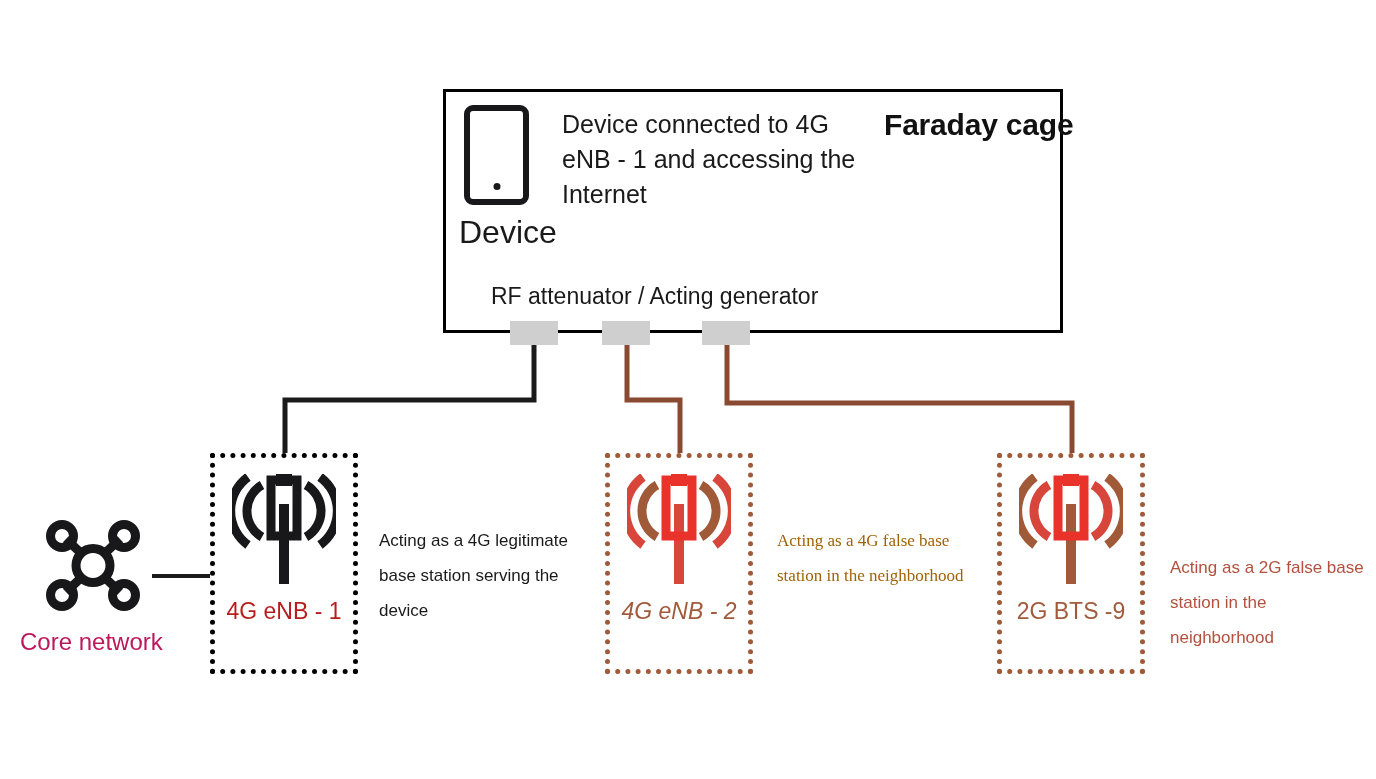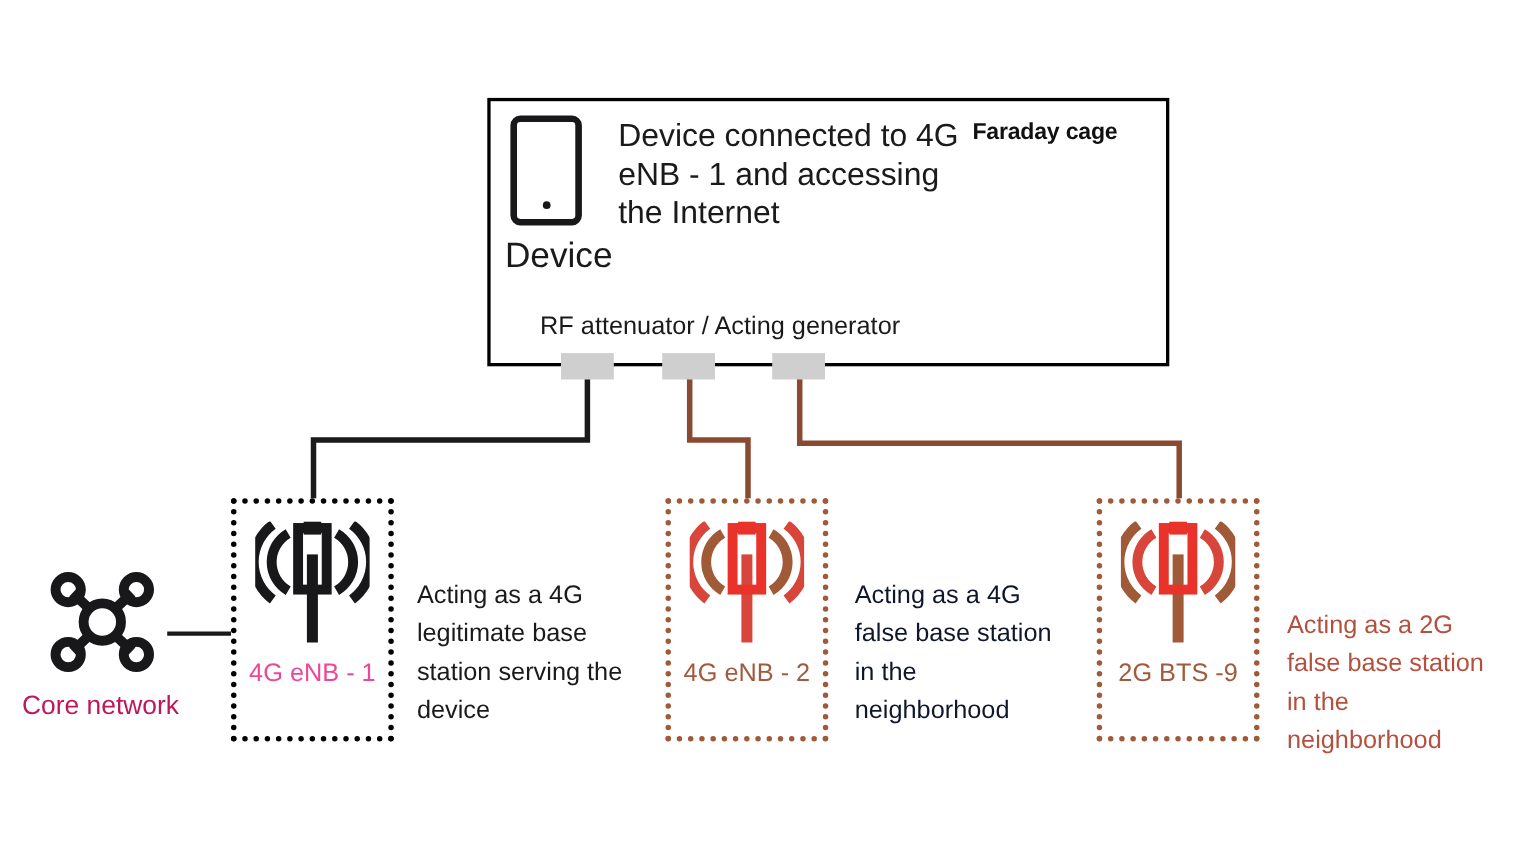--- a/index.html
+++ b/index.html
@@ -27,21 +27,21 @@
   
   #faraday-cage {
     left: 443px; top: 89px;
     width: 620px; height: 244px;
     border: 3px solid #000000;
     box-sizing: border-box;
     background: transparent;
   }
   #faraday-cage-label {
     left: 884px; top: 108px;
-    font-size: 21px;
+    font-size: 30px;
     font-weight: bold;
     letter-spacing: -0.2px;
     color: #111111;
     white-space: nowrap;
   }
 
   
   #device-icon {
     left: 464px; top: 105px;
     width: 65px; height: 100px;
@@ -62,21 +62,21 @@
     left: 459px; top: 214px;
     font-size: 32px;
     color: #1a1a1a;
     white-space: nowrap;
   }
 
   
   #cage-main-text {
     left: 562px; top: 107px;
     width: 320px;
-    font-size: 29px;
+    font-size: 25px;
     line-height: 35px;
     color: #1a1a1a;
   }
   #rf-attenuator-label {
     left: 491px; top: 283px;
     font-size: 23px;
     color: #1a1a1a;
     white-space: nowrap;
   }
 
@@ -99,60 +99,62 @@
     top: 453px;
     background: #ffffff;
   }
   #bs-box-4g-enb-1 {
     left: 210px;
     border: 5px dotted #000000;
   }
   #bs-box-4g-enb-2 {
     left: 605px;
     border: 5px dotted #a05a38;
+    font-style: italic;
   }
   #bs-box-2g-bts-1 {
     left: 997px;
     border: 5px dotted #a05a38;
   }
   .bs-name {
     position: absolute;
     left: 0; right: 0;
     bottom: 44px;
     text-align: center;
     font-size: 23px;
     white-space: nowrap;
   }
-  #bs-box-4g-enb-1 .bs-name { color: #ec4899; }
+  #bs-box-4g-enb-1 .bs-name { color: #b91c1c; }
   #bs-box-4g-enb-2 .bs-name,
   #bs-box-2g-bts-1 .bs-name { color: #a25a3c; }
 
   .tower-wrap {
     position: absolute;
     left: 50%;
     top: 16px;
     transform: translateX(-50%);
     width: 104px;
     height: 110px;
   }
 
   
   .desc {
-    font-size: 23px;
+    font-size: 17px;
     line-height: 35px;
   }
   #desc-4g-enb-1 {
     left: 379px; top: 523px;
     width: 205px;
     color: #1a1a1a;
   }
   #desc-4g-enb-2 {
     left: 777px; top: 523px;
     width: 200px;
-    color: #0f172a;
+    color: #a16207;
+    font-family: Liberation Serif, serif;
   }
   #desc-2g-bts-1 {
     left: 1170px; top: 550px;
     width: 200px;
     color: #b4503e;
   }
 
   
   #core-network-icon {
     left: 38px; top: 518px;

